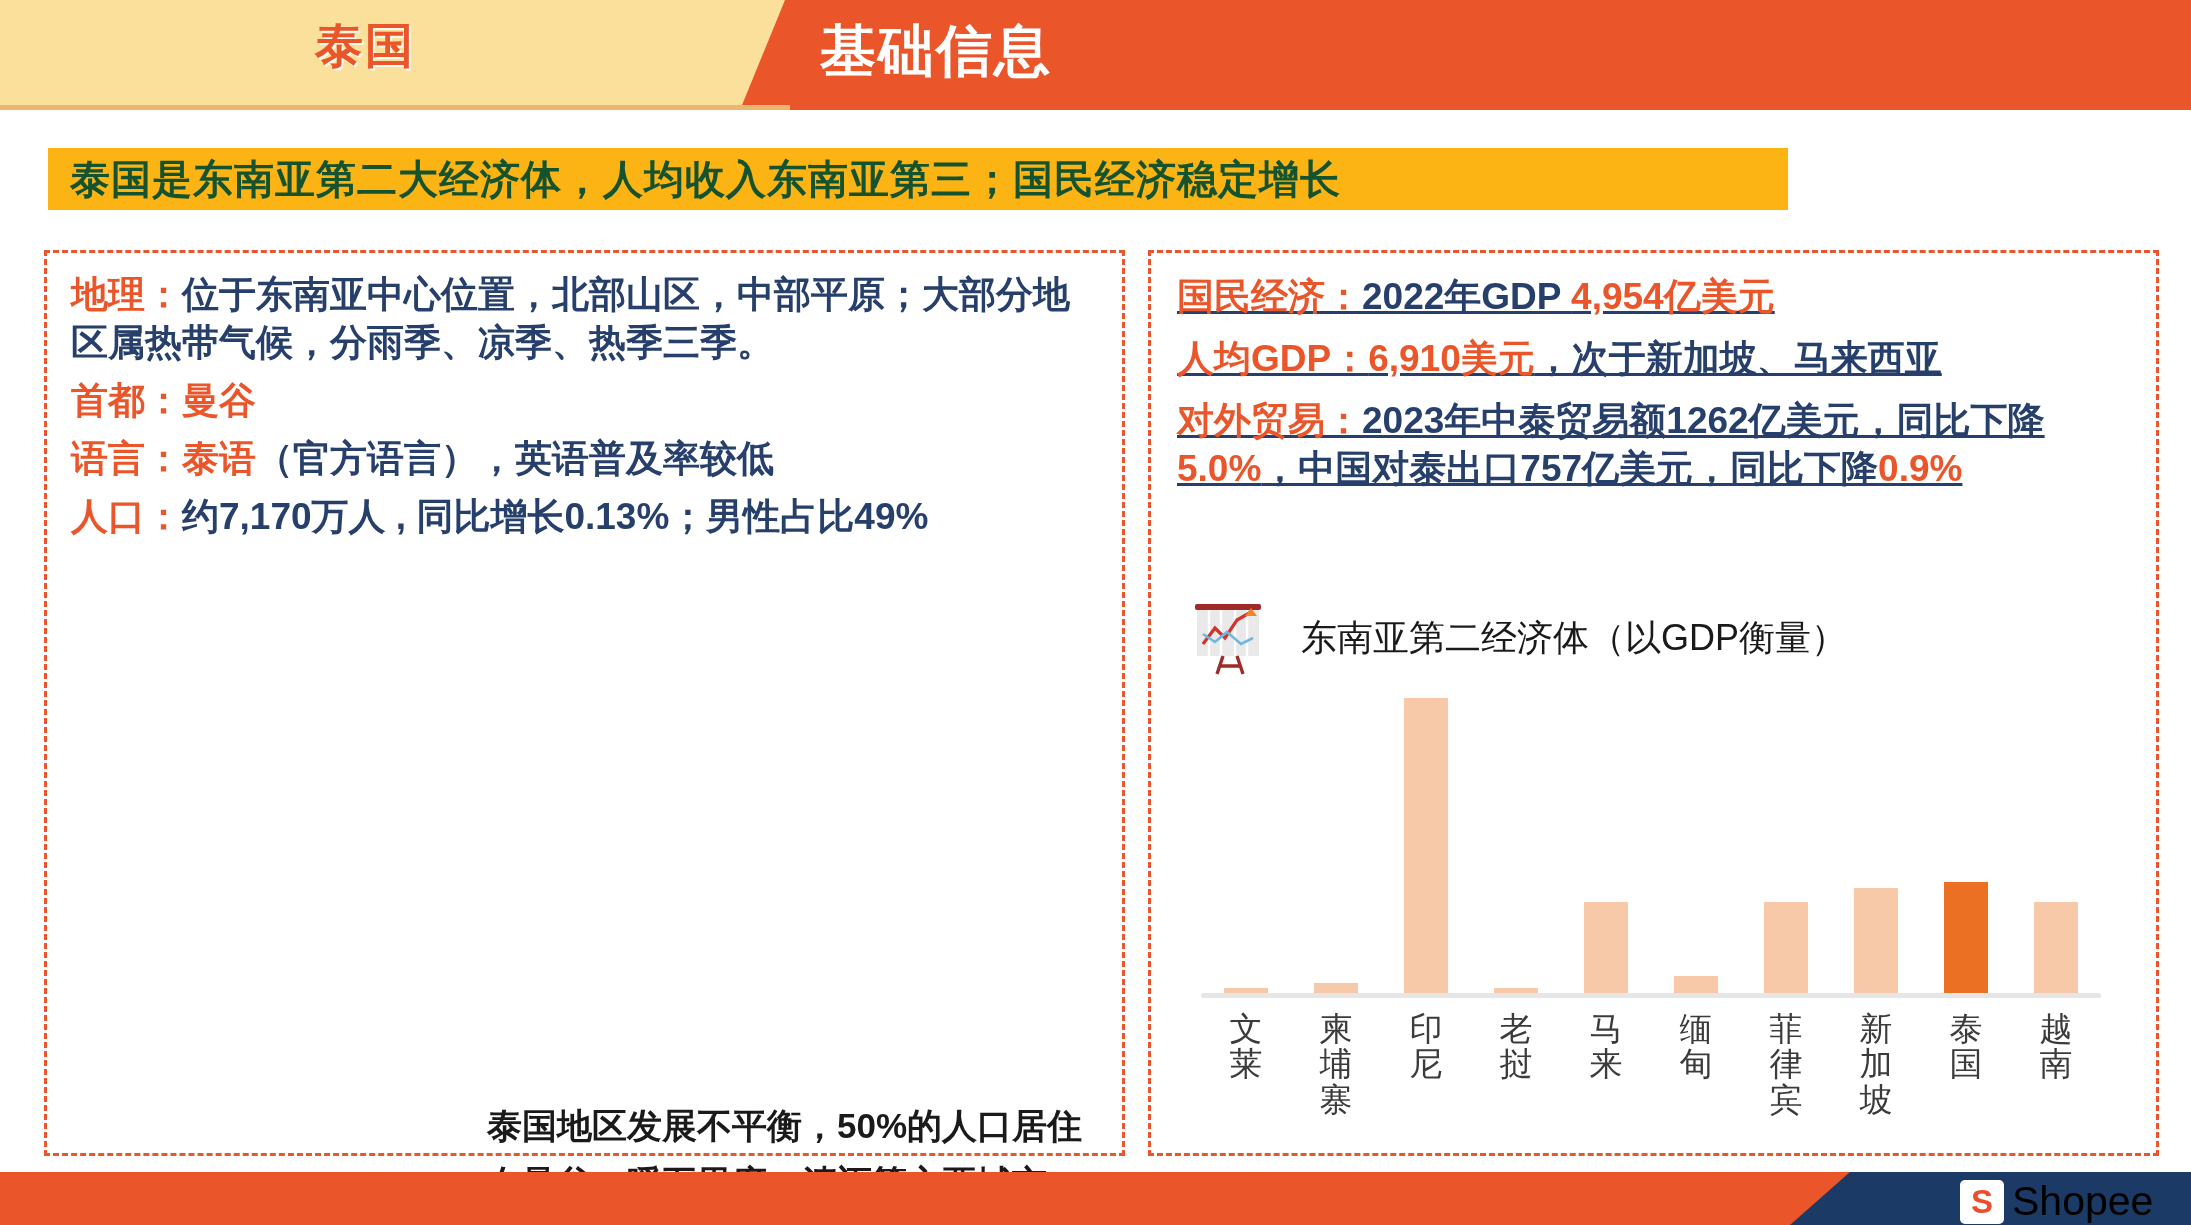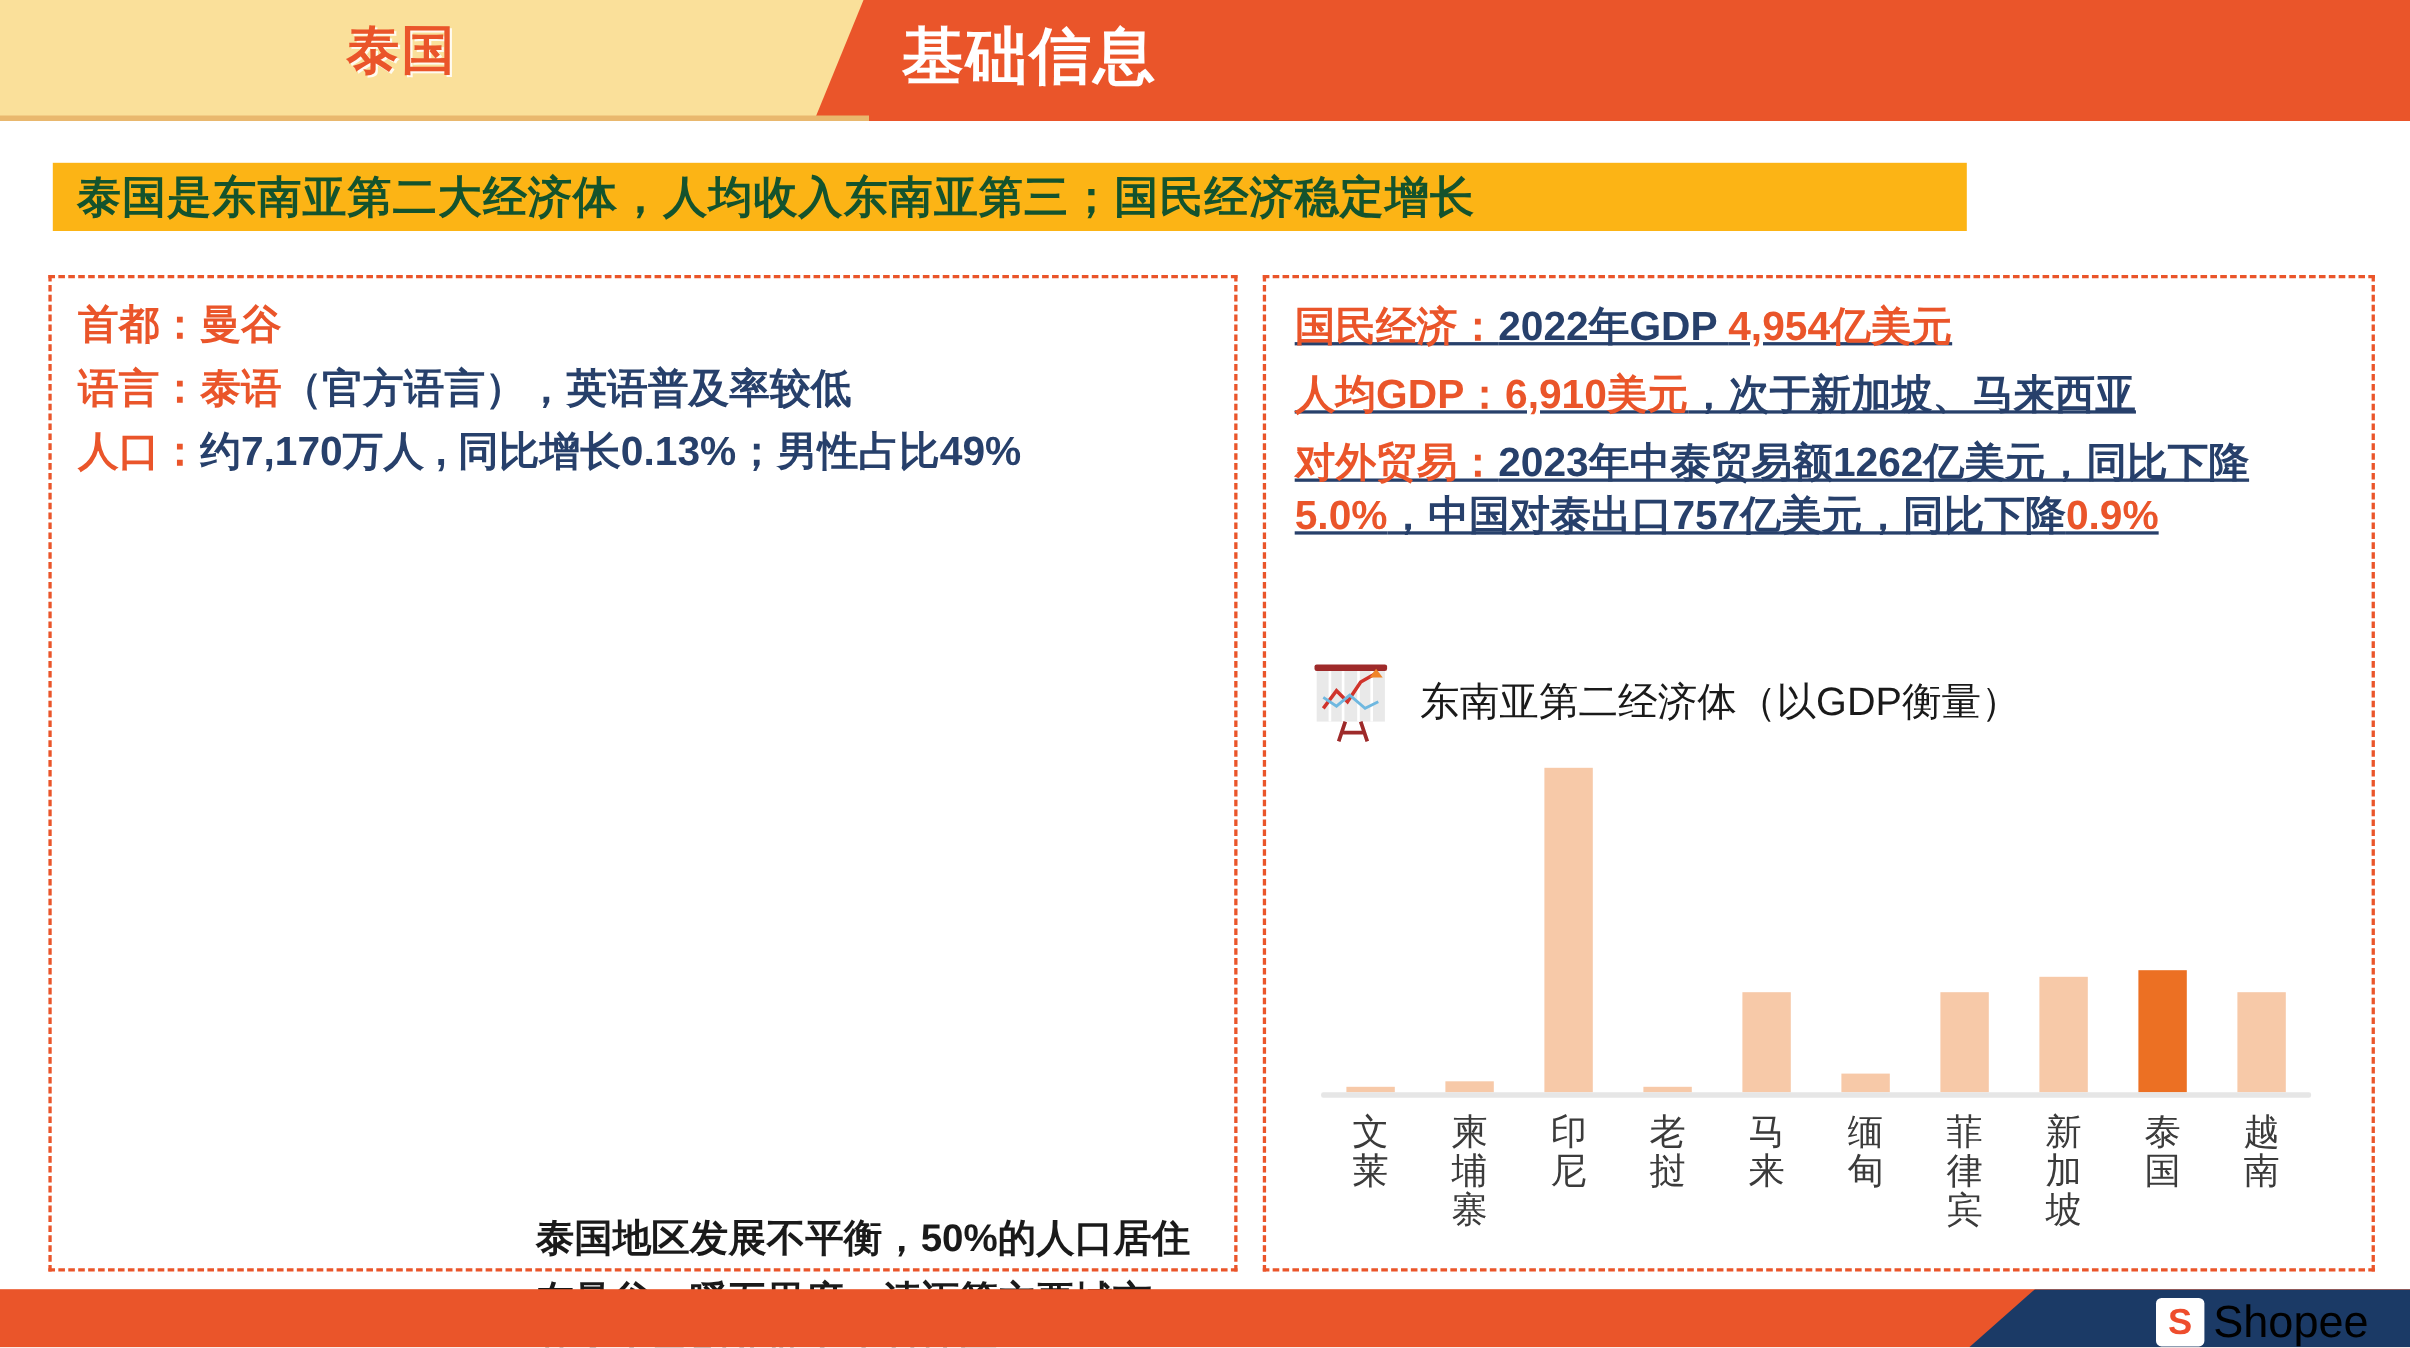--- a/index.html
+++ b/index.html
@@ -44,21 +44,21 @@
   .map-label{fill:#ffffff;font-size:13px;font-family:"Liberation Sans",sans-serif;letter-spacing:1px;}
 
   .map-note{position:absolute;left:440px;top:845px;width:620px;font-size:35px;line-height:1.62;
      color:#1a1a1a;font-weight:bold;}
 
   
   .econ-list{position:absolute;left:26px;top:20px;width:965px;}
   .econ-line{font-size:37px;line-height:1.30;color:#27406b;font-weight:600;margin-bottom:14px;text-decoration:underline;}
 
   
-  .chart-head{position:absolute;left:40px;top:345px;display:flex;align-items:center;gap:22px;}
+  .chart-head{position:absolute;left:40px;top:345px;display:flex;align-items:center;gap:32px;}
   .chart-icon{width:78px;height:80px;position:relative;}
   .chart-title{font-size:36px;color:#1a1a1a;}
 
   
   .chart{position:absolute;left:40px;top:440px;width:920px;height:420px;}
   .plot{position:absolute;left:10px;top:0;width:900px;height:300px;}
   .axis{position:absolute;left:0;top:300px;width:900px;height:5px;background:#e6e6e6;border-radius:2px;}
   .bars{position:absolute;left:0;top:0;width:900px;height:300px;display:flex;align-items:flex-end;}
   .bar-slot{flex:1 1 0;display:flex;flex-direction:column;align-items:center;justify-content:flex-end;height:300px;}
   .bar{width:44px;background:#f7c9a8;}
@@ -93,20 +93,23 @@
   </div>
 
   <div class="banner">
     <div class="banner-text">泰国是东南亚第二大经济体，人均收入东南亚第三；国民经济稳定增长</div>
   </div>
 
   <div class="panel panel-left">
 
     <div class="info-list">
 
+      <div class="info-line">
+        <span class="hl">地理：</span><span class="navy">位于东南亚中心位置，北部山区，中部平原；大部分地区属热带气候，分雨季、凉季、热季三季。</span>
+      </div>
 
       <div class="info-line">
         <span class="hl">首都：</span><span class="hl">曼谷</span>
       </div>
 
       <div class="info-line">
         <span class="hl">语言：</span><span class="hl">泰语</span><span class="navy">（官方语言），英语普及率较低</span>
       </div>
 
       <div class="info-line">

